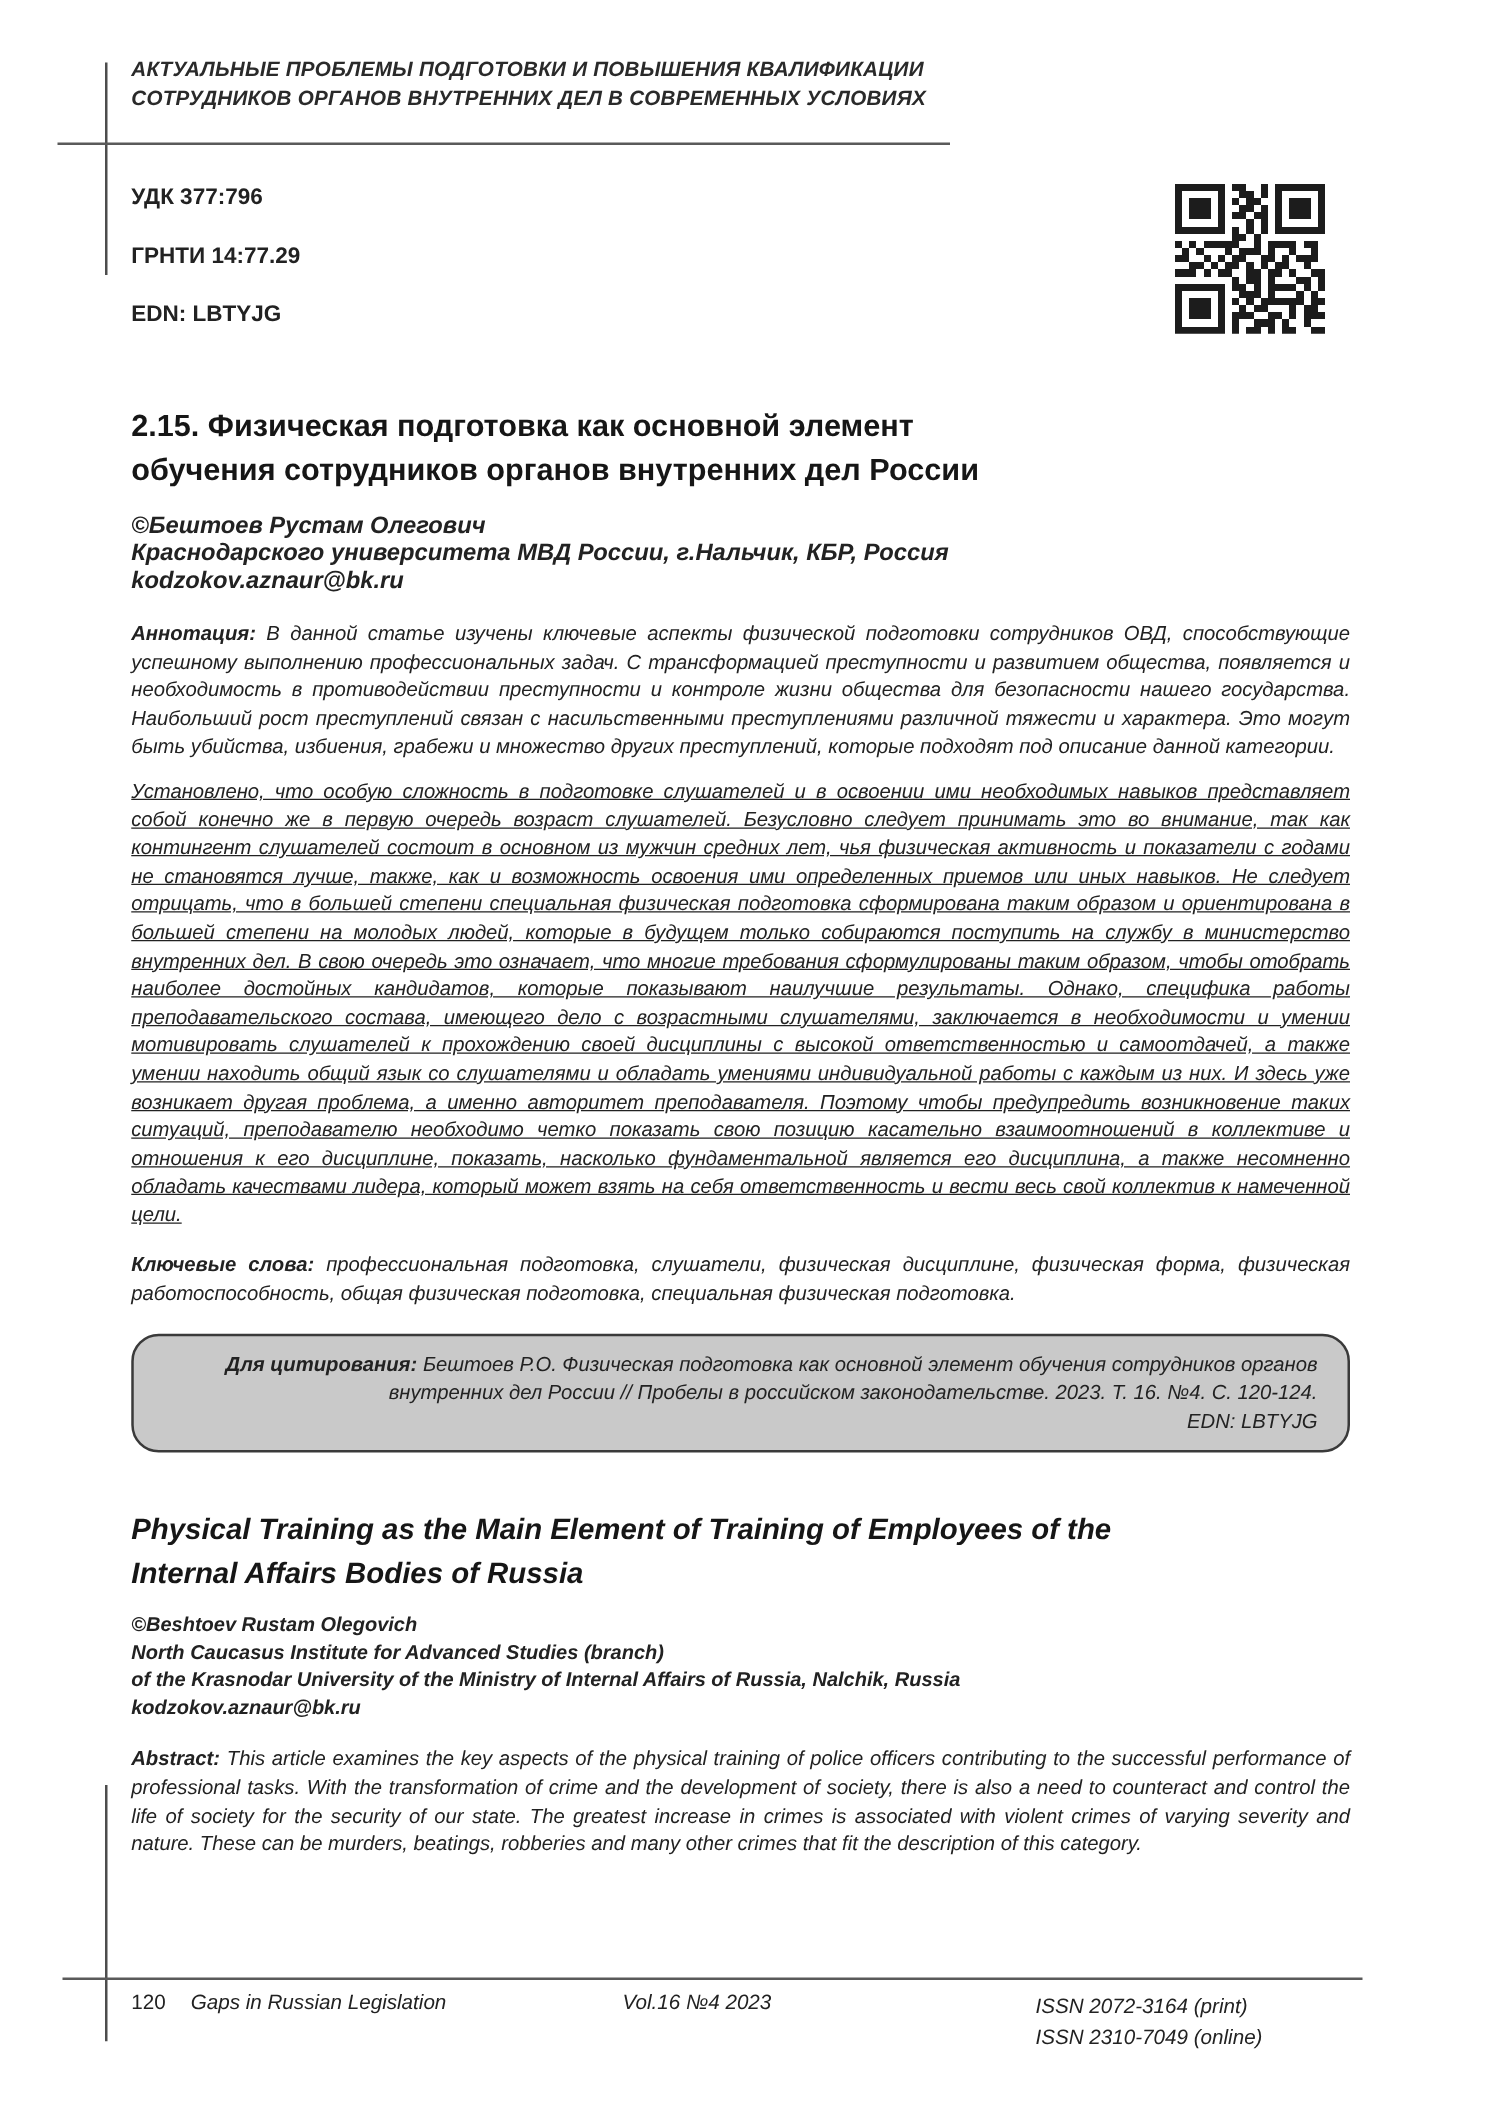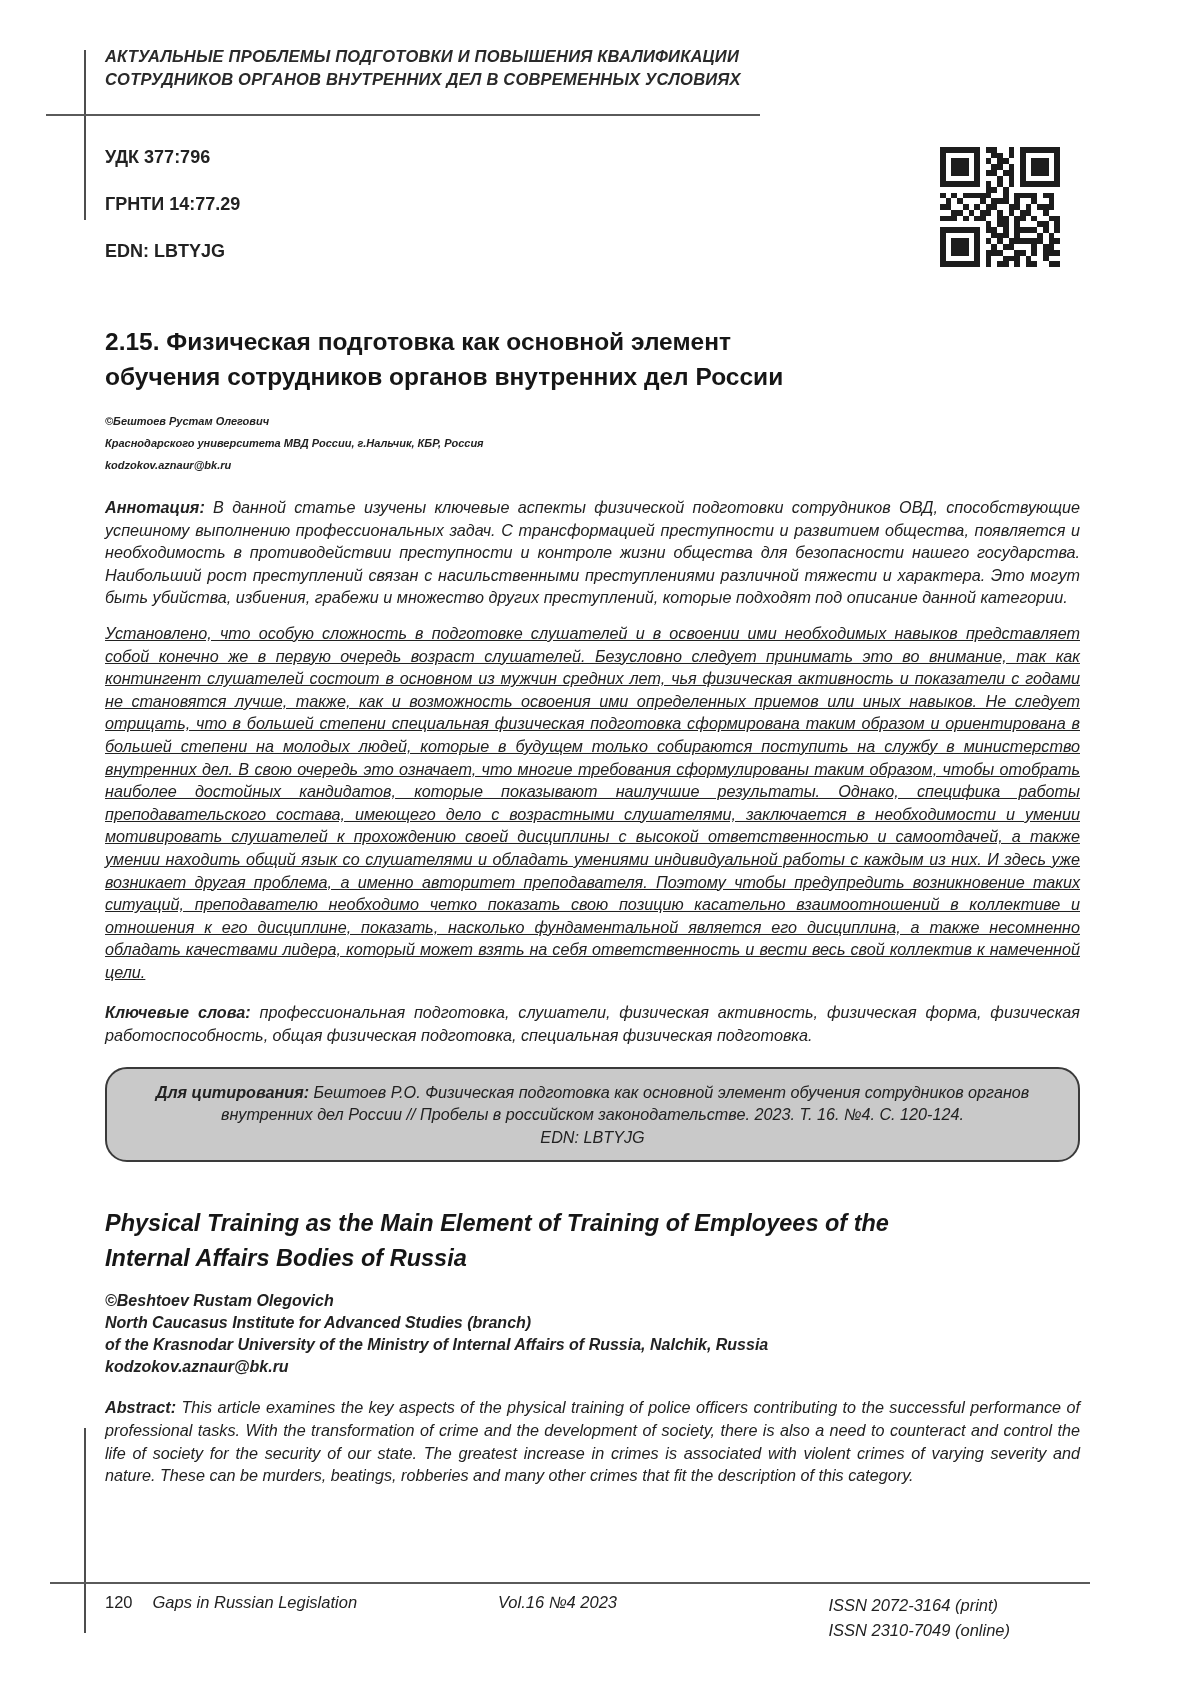--- a/index.html
+++ b/index.html
@@ -48,21 +48,21 @@
   .title-ru {
     margin-top: 62px;
     font-size: 24.5px;
     font-weight: bold;
     line-height: 35px;
     color: #161616;
   }
 
   .author-block { margin-top: 16px; }
   .author-line {
-    font-size: 11px;
+    font-size: 19px;
     font-weight: bold;
     font-style: italic;
     line-height: 22px;
     color: #222;
   }
 
   .body-par {
     font-size: 16.2px;
     font-style: italic;
     line-height: 22.6px;
@@ -74,21 +74,21 @@
   .p2 { margin-top: 13px; text-decoration: underline; }
   .keywords { margin-top: 18px; }
 
   .citation-box {
     margin-top: 20px;
     background: #c9c9c9;
     border: 2px solid #3a3a3a;
     border-radius: 22px;
     padding: 12px 24px 12px 24px;
   }
-  .citation-box .body-par { margin: 0; text-align: center; }
+  .citation-box .body-par { margin: 0; text-align: right; }
 
   .title-en {
     margin-top: 44px;
     font-size: 23.5px;
     font-weight: bold;
     font-style: italic;
     line-height: 35px;
     color: #161616;
   }
   .author-block.en { margin-top: 14px; }
@@ -389,21 +389,21 @@
     <div class="author-block">
       <div class="author-line">©Бештоев Рустам Олегович</div>
       <div class="author-line">Краснодарского университета МВД России, г.Нальчик, КБР, Россия</div>
       <div class="author-line">kodzokov.aznaur@bk.ru</div>
     </div>
 
     <p class="body-par p1"><span class="par-label">Аннотация:</span> <span>В данной статье изучены ключевые аспекты физической подготовки сотрудников ОВД, способствующие успешному выполнению профессиональных задач. С трансформацией преступности и развитием общества, появляется и необходимость в противодействии преступности и контроле жизни общества для безопасности нашего государства. Наибольший рост преступлений связан с насильственными преступлениями различной тяжести и характера. Это могут быть убийства, избиения, грабежи и множество других преступлений, которые подходят под описание данной категории.</span></p>
 
     <p class="body-par p2"><span>Установлено, что особую сложность в подготовке слушателей и в освоении ими необходимых навыков представляет собой конечно же в первую очередь возраст слушателей. Безусловно следует принимать это во внимание, так как контингент слушателей состоит в основном из мужчин средних лет, чья физическая активность и показатели с годами не становятся лучше, также, как и возможность освоения ими определенных приемов или иных навыков. Не следует отрицать, что в большей степени специальная физическая подготовка сформирована таким образом и ориентирована в большей степени на молодых людей, которые в будущем только собираются поступить на службу в министерство внутренних дел. В свою очередь это означает, что многие требования сформулированы таким образом, чтобы отобрать наиболее достойных кандидатов, которые показывают наилучшие результаты. Однако, специфика работы преподавательского состава, имеющего дело с возрастными слушателями, заключается в необходимости и умении мотивировать слушателей к прохождению своей дисциплины с высокой ответственностью и самоотдачей, а также умении находить общий язык со слушателями и обладать умениями индивидуальной работы с каждым из них. И здесь уже возникает другая проблема, а именно авторитет преподавателя. Поэтому чтобы предупредить возникновение таких ситуаций, преподавателю необходимо четко показать свою позицию касательно взаимоотношений в коллективе и отношения к его дисциплине, показать, насколько фундаментальной является его дисциплина, а также несомненно обладать качествами лидера, который может взять на себя ответственность и вести весь свой коллектив к намеченной цели.</span></p>
 
-    <p class="body-par keywords"><span class="par-label">Ключевые слова:</span> <span>профессиональная подготовка, слушатели, физическая активность, физическая форма, физическая работоспособность, общая физическая подготовка, специальная физическая подготовка.</span></p>
+    <p class="body-par keywords"><span class="par-label">Ключевые слова:</span> <span>профессиональная подготовка, слушатели, физическая дисциплине, физическая форма, физическая работоспособность, общая физическая подготовка, специальная физическая подготовка.</span></p>
 
     <div class="citation-box">
       <p class="body-par"><span class="par-label">Для цитирования:</span> <span>Бештоев Р.О. Физическая подготовка как основной элемент обучения сотрудников органов внутренних дел России // Пробелы в российском законодательстве. 2023. Т. 16. №4. С. 120-124.</span><br><span>EDN: LBTYJG</span></p>
     </div>
 
     <div class="title-en">
       <div>Physical Training as the Main Element of Training of Employees of the</div>
       <div>Internal Affairs Bodies of Russia</div>
     </div>
 

